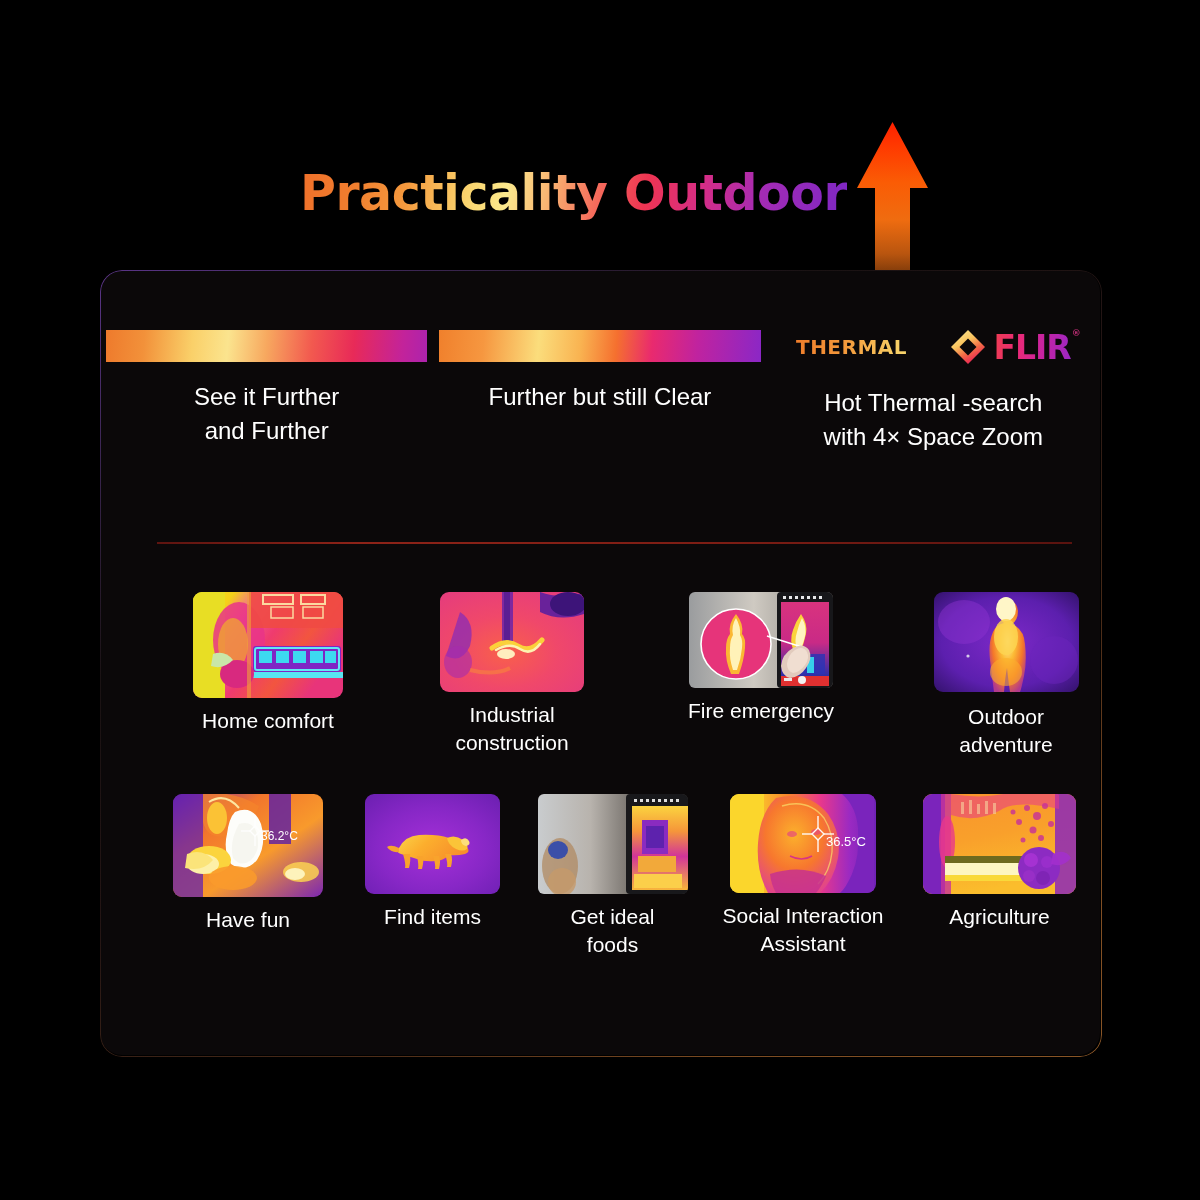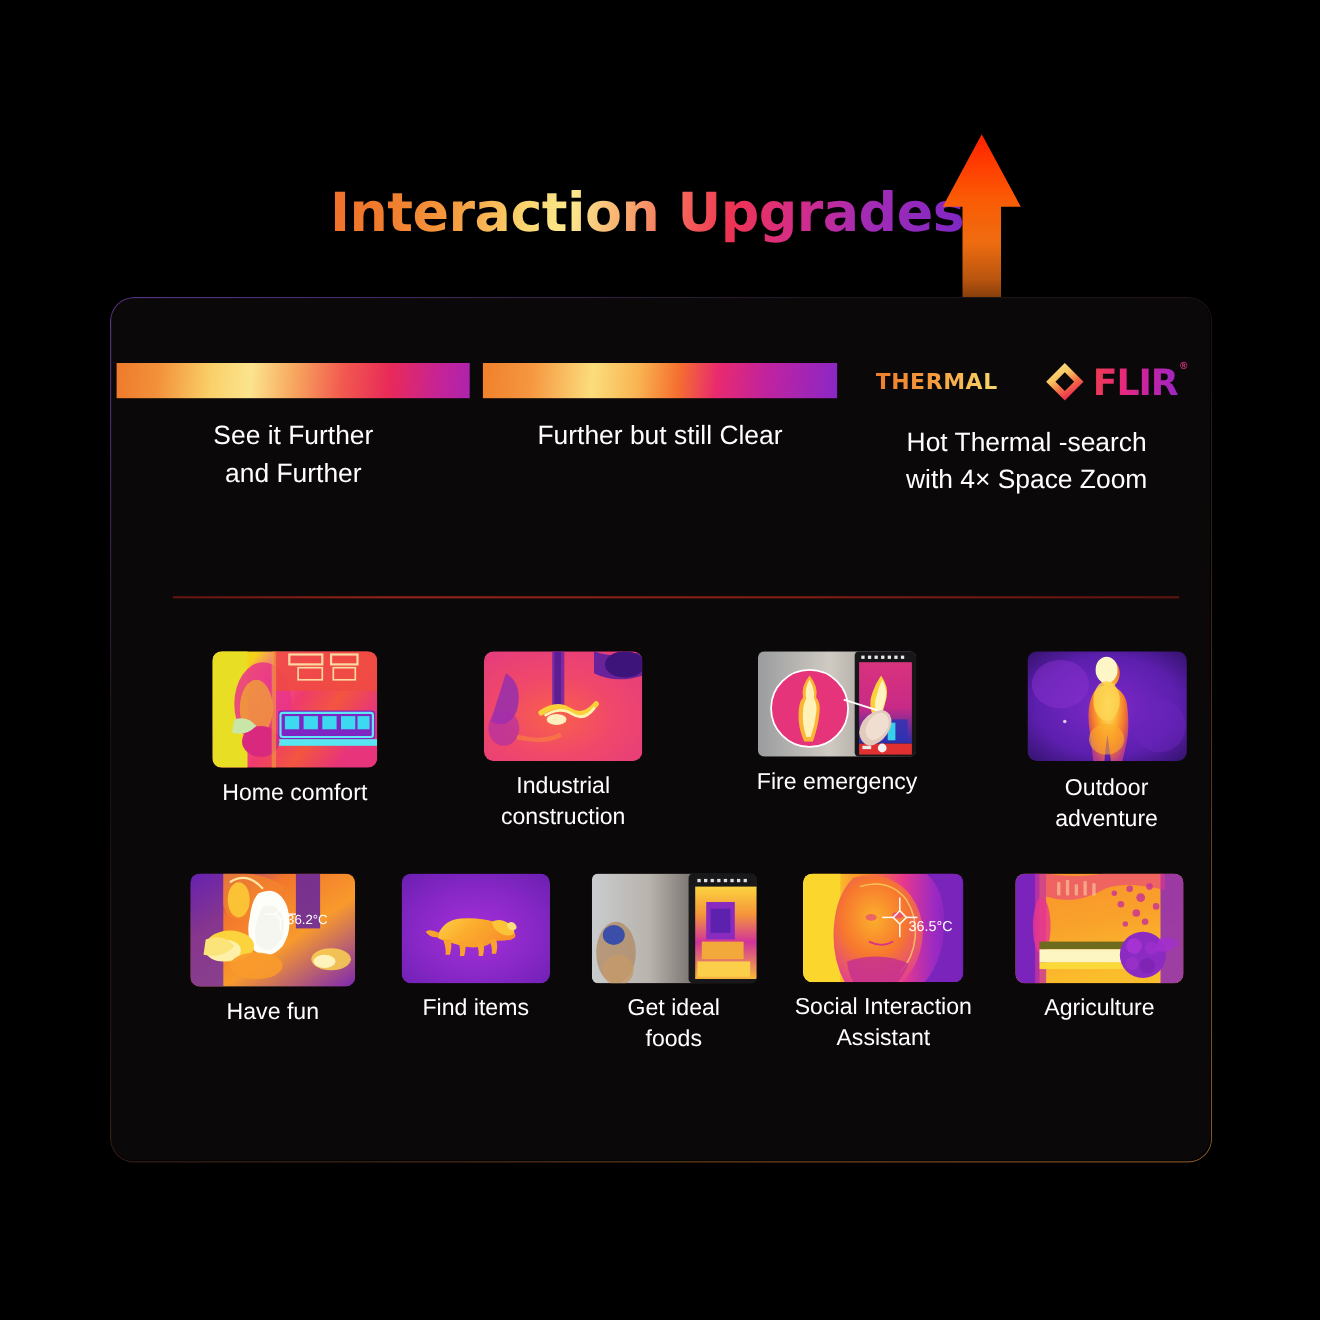--- a/index.html
+++ b/index.html
@@ -237,21 +237,21 @@
     line-height: 1.33;
     margin-top: 9px;
     font-family: "Liberation Sans", sans-serif;
   }
 </style>
 </head>
 <body>
 
 <div id="title-area">
 
-  <div id="page-title">Interaction Upgrades</div>
+  <div id="page-title">Practicality Outdoor</div>
 
   <svg id="up-arrow" viewBox="0 0 75 180">
     <defs>
       <linearGradient id="arrowGrad" x1="0" y1="0" x2="0" y2="1">
         <stop offset="0%" stop-color="#ff2000"></stop>
         <stop offset="14%" stop-color="#ff3a00"></stop>
         <stop offset="34%" stop-color="#fa5c05"></stop>
         <stop offset="55%" stop-color="#ef6c10"></stop>
         <stop offset="74%" stop-color="#b9550f"></stop>
         <stop offset="88%" stop-color="#6e3309"></stop>

